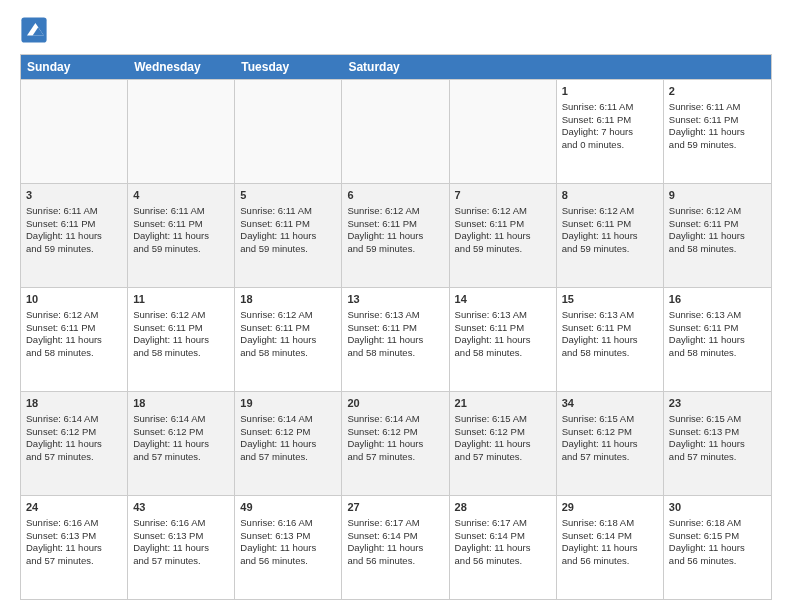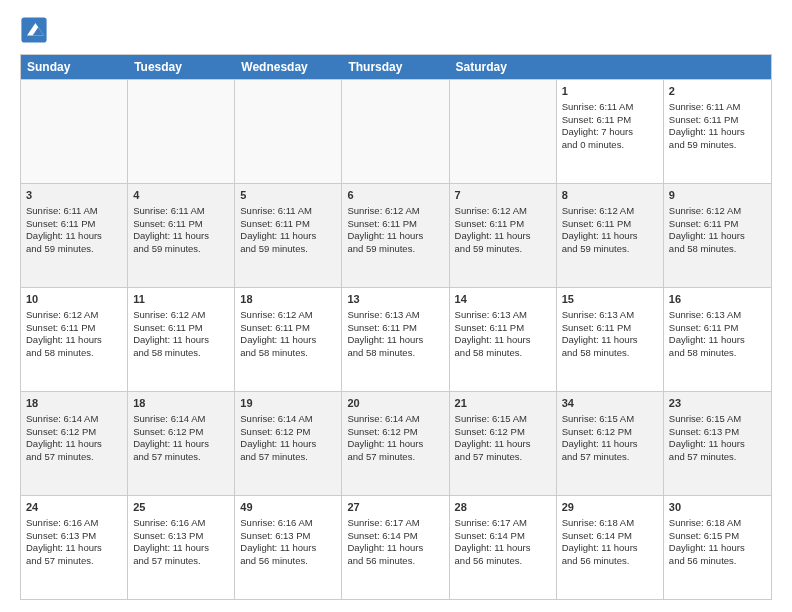--- a/index.html
+++ b/index.html
@@ -129,23 +129,22 @@
     </div>
     <div class="title-block">
       <h1></h1>
       <h2></h2>
     </div>
   </div>
 
   <div class="calendar">
     <div class="cal-header">
     <div class="cal-header-cell">Sunday</div>
+        <div class="cal-header-cell">Wednesday</div>
         <div class="cal-header-cell">Tuesday</div>
-        <div class="cal-header-cell">Wednesday</div>
-        <div class="cal-header-cell">Thursday</div>
         <div class="cal-header-cell">Saturday</div>
       </div>
     <div class="cal-body">
     <div class="cal-week">
           <div class="cal-cell empty"></div>
           <div class="cal-cell empty"></div>
           <div class="cal-cell empty"></div>
           <div class="cal-cell empty"></div>
           <div class="cal-cell empty"></div>
           <div class="cal-cell">
@@ -318,21 +317,21 @@
         </div>
         <div class="cal-week">
           <div class="cal-cell">
             <span class="day-num">24</span>
             <div>Sunrise: 6:16 AM</div>
             <div>Sunset: 6:13 PM</div>
             <div>Daylight: 11 hours</div>
             <div>and 57 minutes.</div>
           </div>
           <div class="cal-cell">
-            <span class="day-num">25</span>
+            <span class="day-num">43</span>
             <div>Sunrise: 6:16 AM</div>
             <div>Sunset: 6:13 PM</div>
             <div>Daylight: 11 hours</div>
             <div>and 57 minutes.</div>
           </div>
           <div class="cal-cell">
             <span class="day-num">49</span>
             <div>Sunrise: 6:16 AM</div>
             <div>Sunset: 6:13 PM</div>
             <div>Daylight: 11 hours</div>

